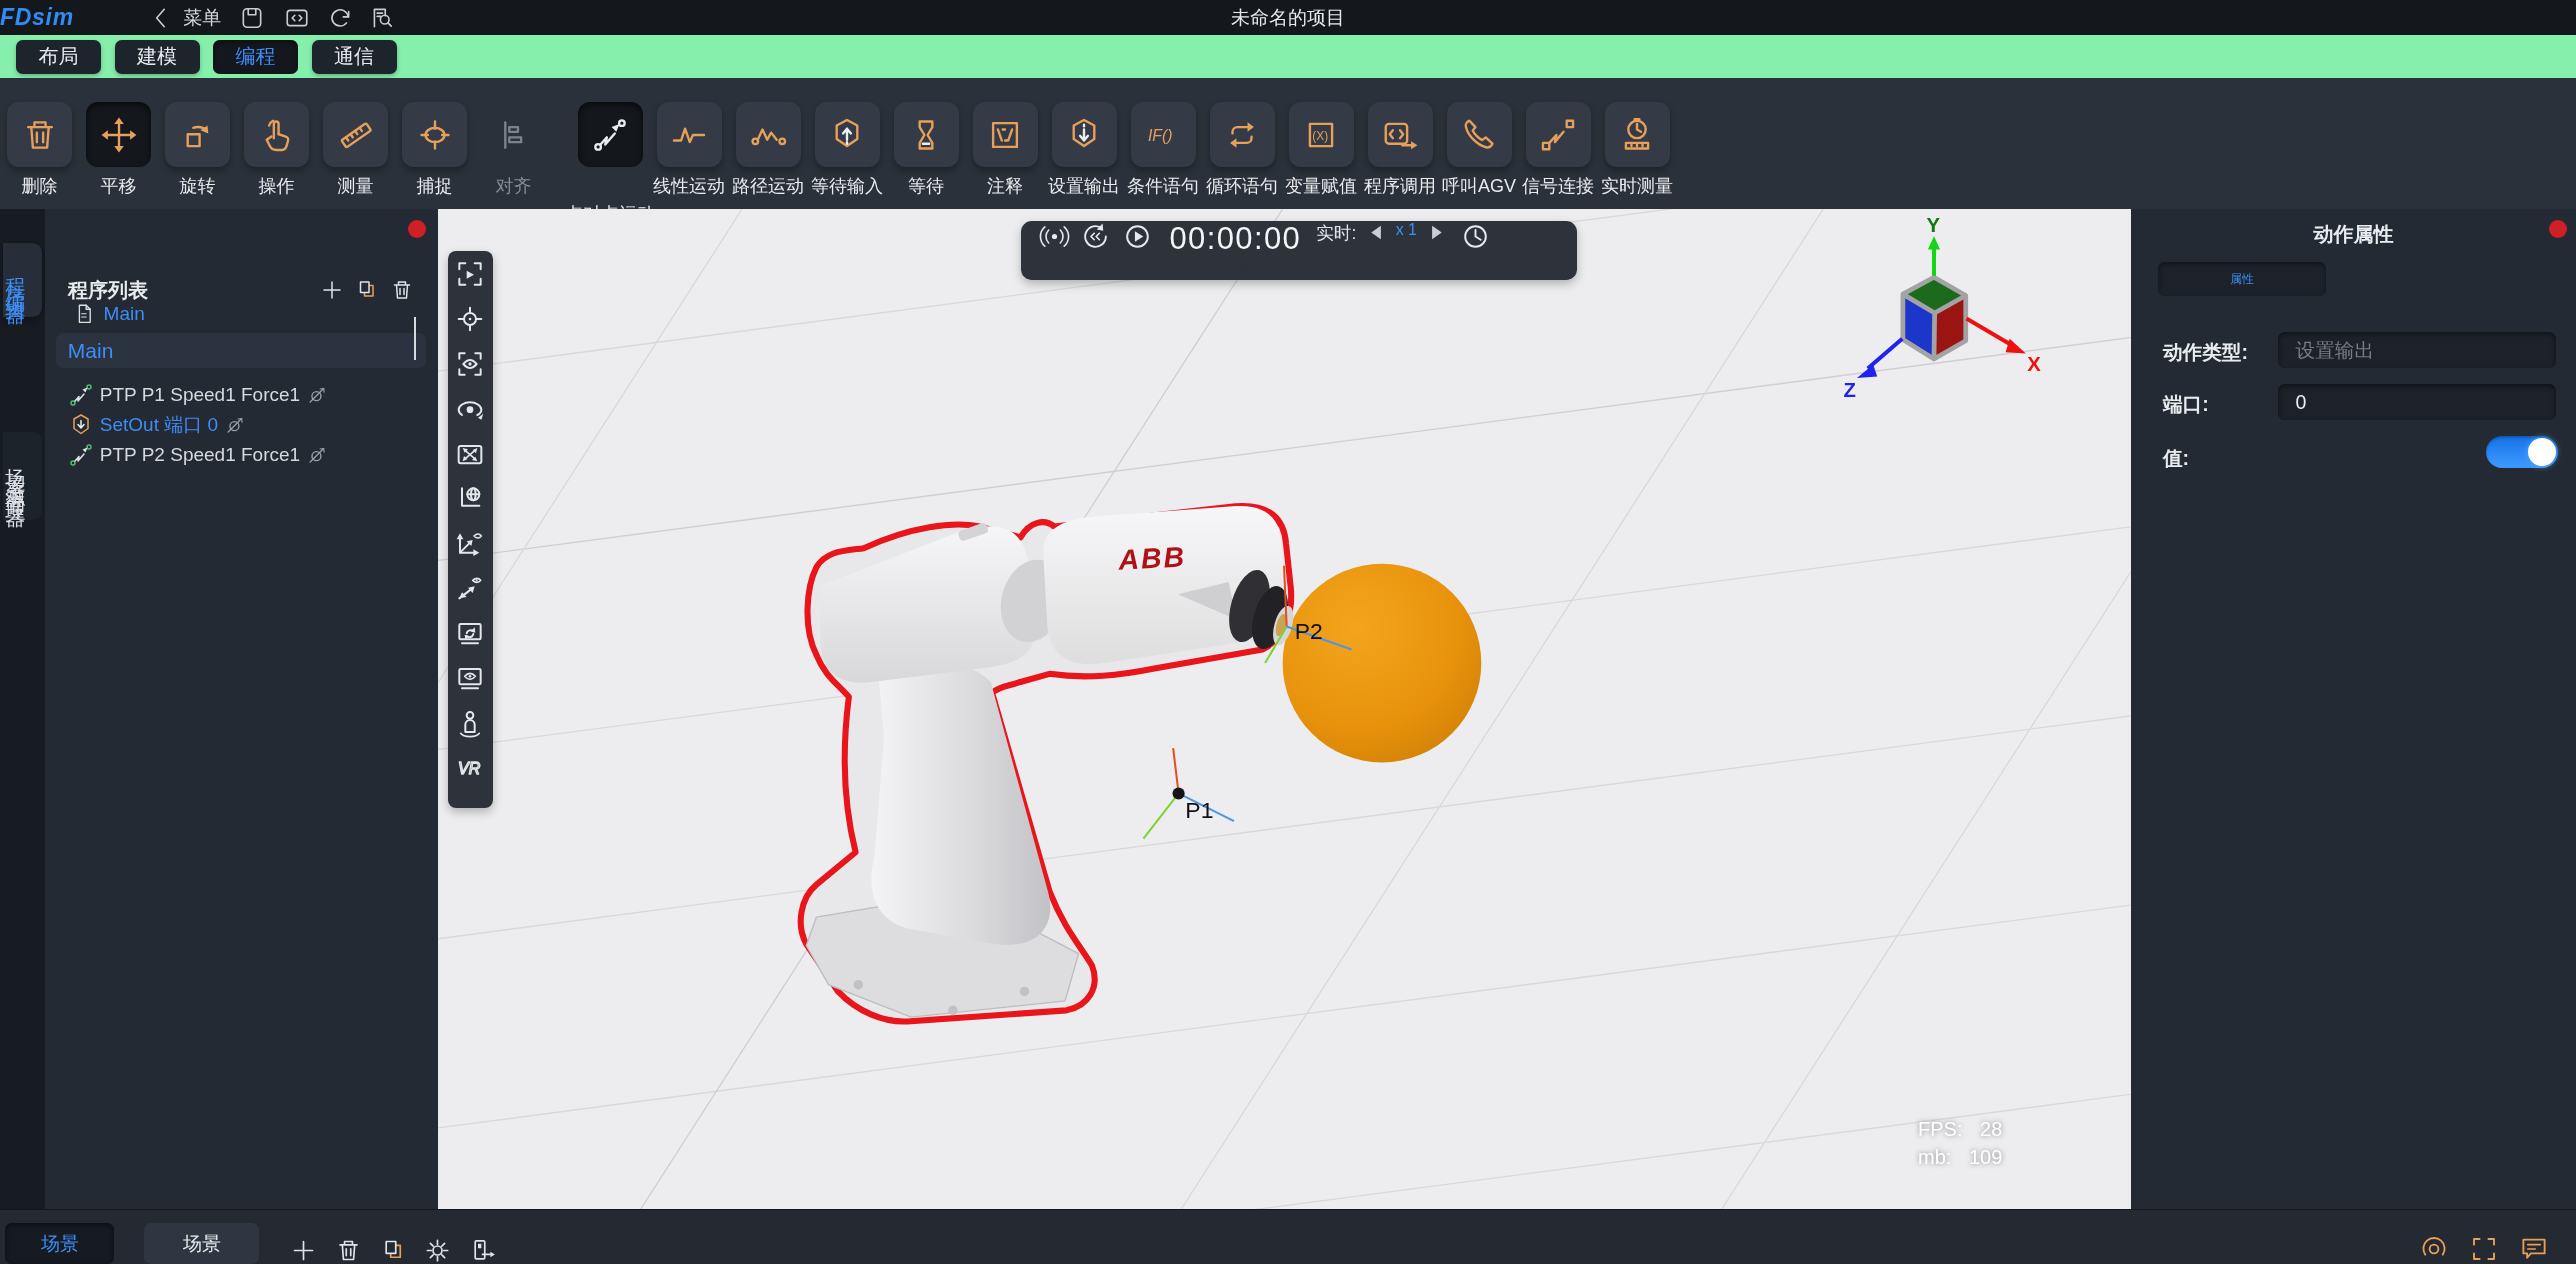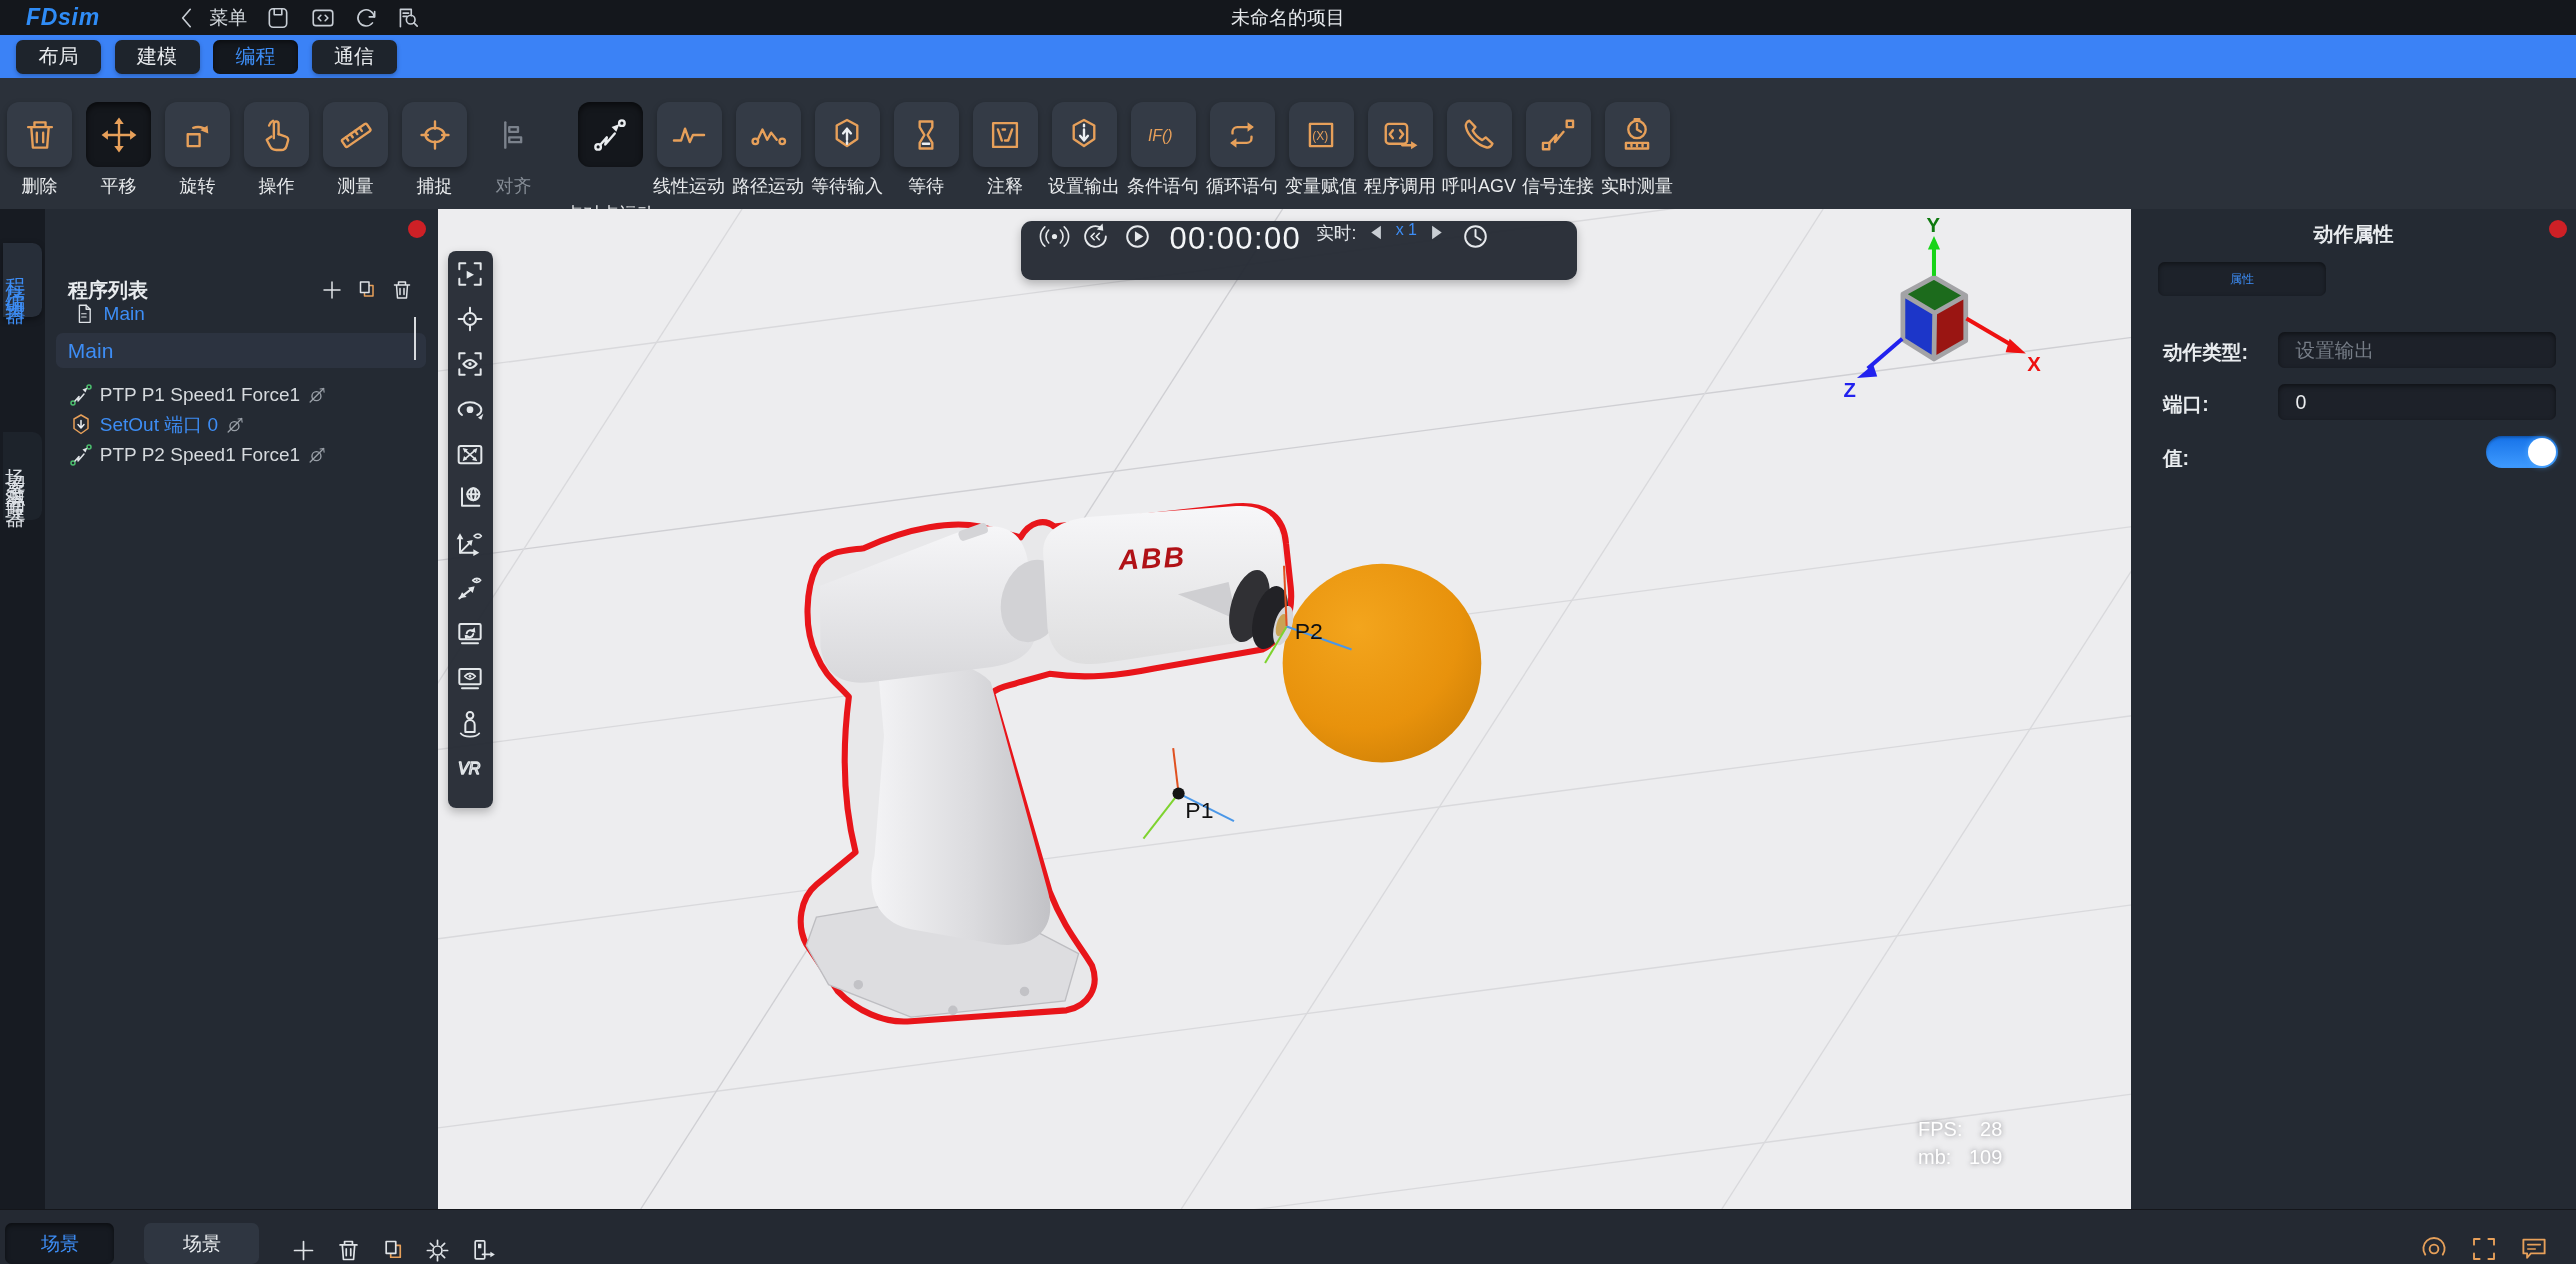--- a/index.html
+++ b/index.html
@@ -5,28 +5,28 @@
   html,body{margin:0;padding:0;background:#0e1014;}
   #app{position:relative;width:2576px;height:1264px;overflow:hidden;background:#242a33;
        font-family:"Liberation Sans","DejaVu Sans",sans-serif;color:#e8ebee;}
   svg.ic{display:block;fill:none;stroke:currentColor;stroke-width:3;stroke-linecap:round;stroke-linejoin:round;font-family:inherit;}
   svg.ic .alt{stroke:#eceff2;}
   svg.ic .c2{stroke:#e7a05a;}
   svg.ic .c3{stroke:#4cbf6e;}
 
   
   .topbar{position:absolute;left:0;top:0;width:100%;height:35px;background:#14171c;display:flex;align-items:center;}
-  .logo{margin-left:26px;font-size:23px;font-weight:bold;font-style:italic;color:#2f8cf6;letter-spacing:0.7px;}
+  .logo{font-size:23px;font-weight:bold;font-style:italic;color:#2f8cf6;letter-spacing:0.7px;}
   .tb-ic{width:26px;height:26px;color:#c8ced5;flex:0 0 auto;}
   .tb-ic svg{width:100%;height:100%;}
   .menu-label{font-size:19px;color:#d3d8dd;margin-left:9.5px;}
   .wintitle{position:absolute;left:50%;top:50%;transform:translate(-50%,-50%);font-size:19px;color:#e6e9ec;}
 
   
-  .ribbonrow{position:absolute;left:0;top:35px;width:100%;height:43px;background:#3b82f6;display:flex;align-items:center;}
+  .ribbonrow{position:absolute;left:0;top:35px;width:100%;height:43px;background:#86efac;display:flex;align-items:center;}
   .rtab{width:85px;height:34px;margin-left:13.5px;border-radius:6.8px;background:#1e242c;display:flex;align-items:center;justify-content:center;
         font-size:20px;color:#e8ebee;box-shadow:0 2px 4px rgba(0,0,0,.25);cursor:default;}
   .rtab:first-child{margin-left:16px;}
   .rtab.active{background:#14181e;color:#3d8df5;box-shadow:inset 0 2px 5.4px rgba(0,0,0,.5);}
 
   
   .toolbar{position:absolute;left:0;top:78px;width:100%;height:131px;background:#2b313a;display:flex;align-items:flex-start;}
   .tbtn{width:79px;margin-top:24px;display:flex;flex-direction:column;align-items:center;flex:0 0 auto;}
   .tbtn.grp{margin-left:17.6px;gap:28px;}
   .tico{width:65px;height:65px;border-radius:12px;background:#343b46;color:#e7a05a;display:flex;align-items:center;justify-content:center;

